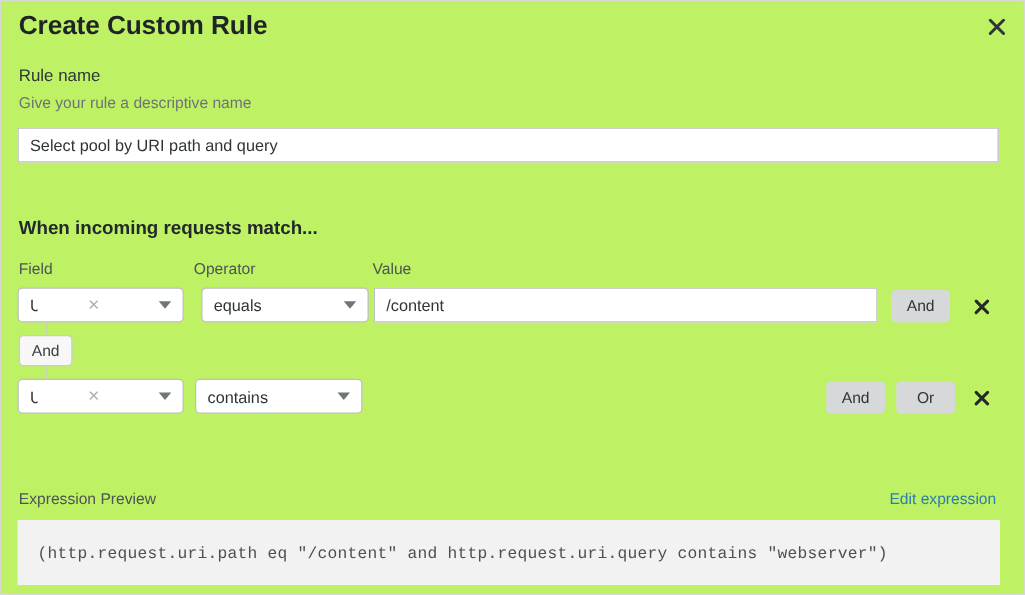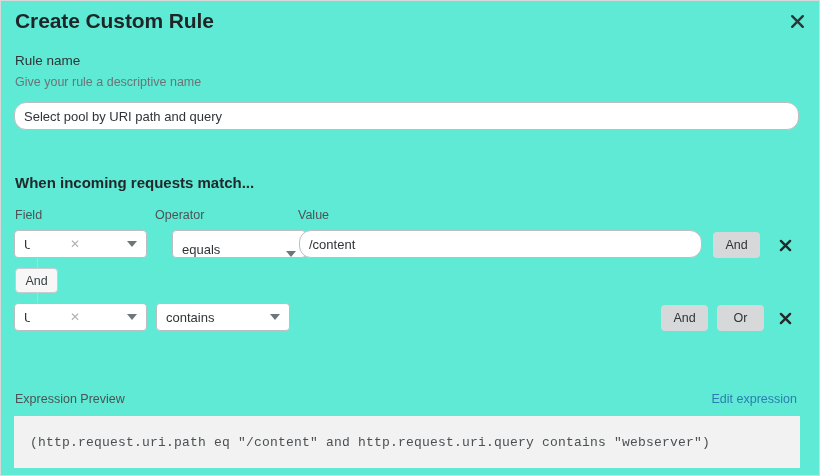--- a/index.html
+++ b/index.html
@@ -9,21 +9,21 @@
   }
   body {
     font-family: "Liberation Sans", sans-serif;
     -webkit-font-smoothing: antialiased;
   }
   .dialog {
     position: relative;
     width: 820px;
     height: 476px;
     box-sizing: border-box;
-    background: #5eead4;
+    background: #bef264;
     border: 1px solid #d8d8d8;
     overflow: hidden;
   }
   .close-btn {
     position: absolute;
     top: 7px;
     right: 9px;
     width: 26px;
     height: 26px;
     display: flex;
@@ -56,21 +56,21 @@
   }
 
   .rule-name-label { left: 14px; top: 52px; }
   .rule-name-hint  { left: 14px; top: 74px; text-align: right; }
 
   .text-input {
     position: absolute;
     box-sizing: border-box;
     height: 28px;
     border: 1px solid #bcbfc2;
-    border-radius: 12px;
+    border-radius: 0;
     background: #ffffff;
     font-family: "Liberation Sans", sans-serif;
     font-size: 13px;
     color: #2f3437;
     padding: 0 9px;
     outline: none;
   }
   .rule-name-input {
     left: 13px;
     top: 101px;
@@ -126,21 +126,21 @@
   .chev {
     width: 0;
     height: 0;
     border-left: 5px solid transparent;
     border-right: 5px solid transparent;
     border-top: 6px solid #6f7679;
     margin-right: 2px;
   }
 
   .field-select-1 { left: 13px;  top: 229px; width: 133px; }
-  .op-select-1    { left: 171px; top: 229px; width: 134px; align-items: flex-end; }
+  .op-select-1    { left: 160px; top: 229px; width: 134px; }
   .field-select-2 { left: 13px;  top: 302px; width: 133px; }
   .op-select-2    { left: 155px; top: 302px; width: 134px; justify-content: space-between; }
 
   .value-input-1 { left: 298px; top: 229px; width: 403px; }
   .value-input-2 { left: 298px; top: 302px; width: 351px; }
 
   .pill-btn {
     position: absolute;
     box-sizing: border-box;
     height: 26px;

